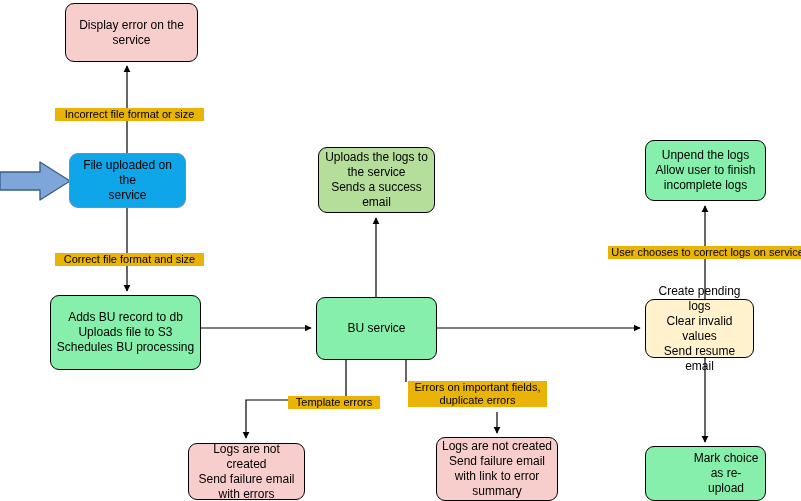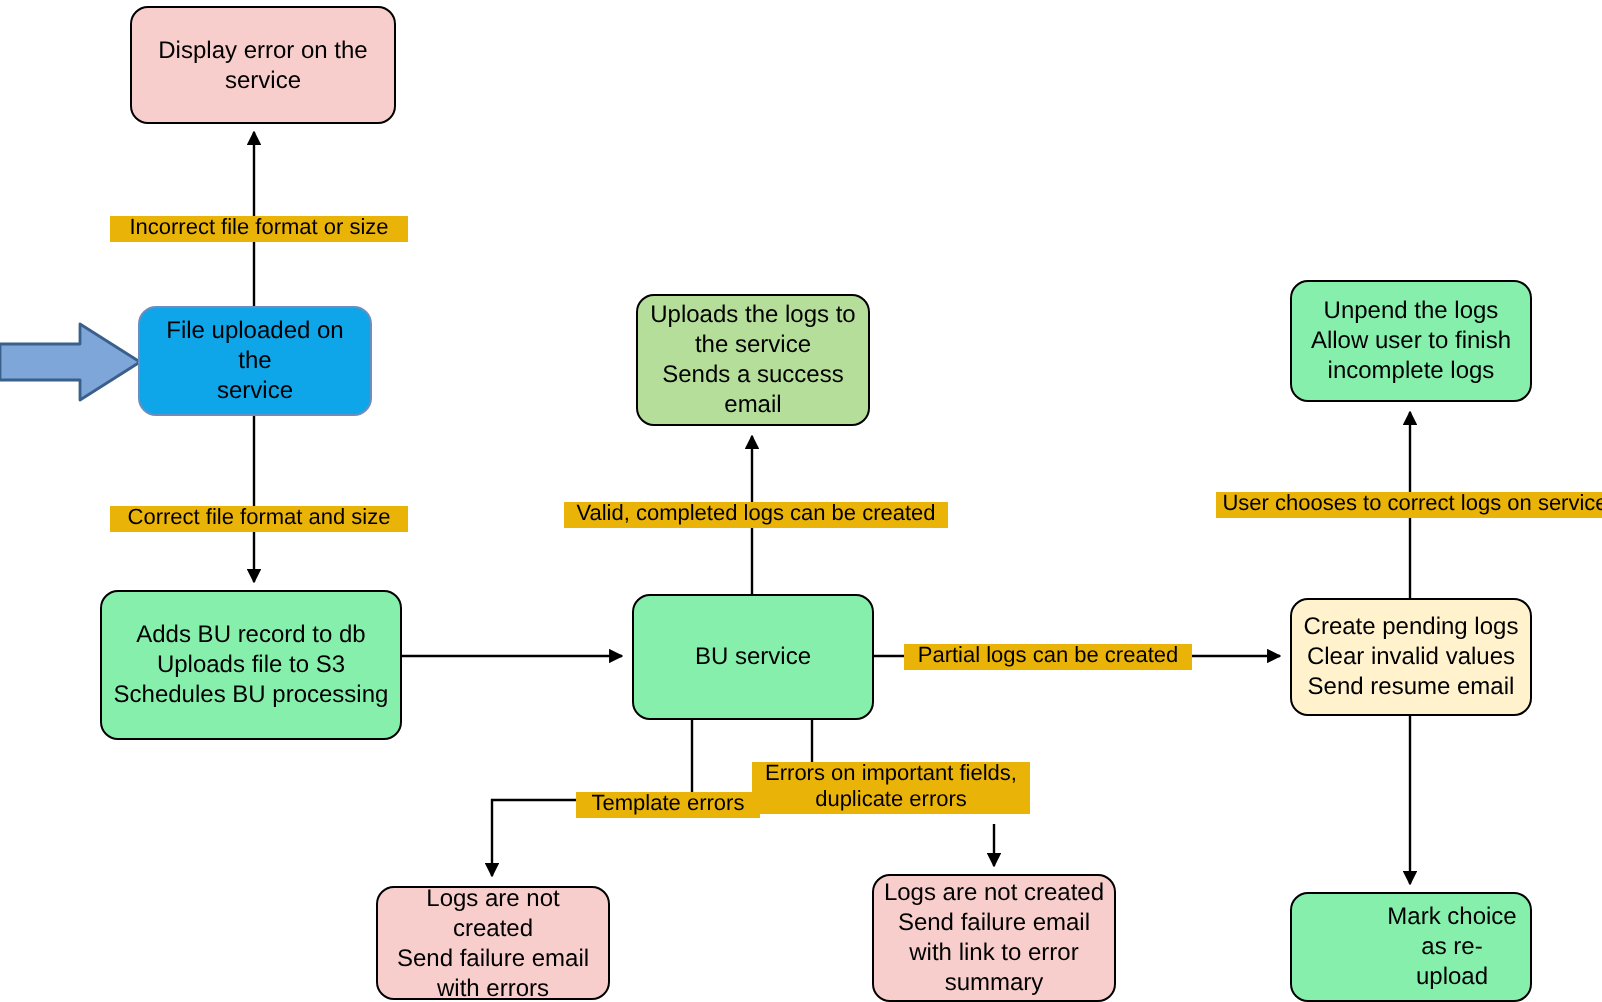--- a/index.html
+++ b/index.html
@@ -113,45 +113,43 @@
 
   <div class="node green" style="left:318px; top:147px; width:117px; height:66px;">Uploads the logs to
 the service
 Sends a success
 email</div>
 
   <div class="node plain" style="left:645px; top:140px; width:121px; height:61px;">Unpend the logs
 Allow user to finish
 incomplete logs</div>
 
-  <div class="node yellow" style="left:645px; top:299px; width:121px; height:59px;">Create pending logs
+  <div class="node yellow" style="left:645px; top:299px; width:109px; height:59px;">Create pending logs
 Clear invalid values
 Send resume email</div>
 
   <div class="node pink" style="left:188px; top:443px; width:117px; height:57px;">Logs are not created
 Send failure email
 with errors</div>
 
   <div class="node pink" style="left:436px; top:437px; width:122px; height:64px;">Logs are not created
 Send failure email
 with link to error
 summary</div>
 
   <div class="node plain" style="left:645px; top:446px; width:121px; height:55px;padding-left:45px;">Mark choice as re-
 upload</div>
 
   <div class="edge-label" style="left:55px;  top:108px; width:145px;">Incorrect file format or size</div>
 
   <div class="edge-label" style="left:55px;  top:253px; width:145px;">Correct file format and size</div>
 
-  <div class="edge-label" style="left:282px; top:251px; width:188px;">Valid, completed logs can be created</div>
 
-  <div class="edge-label" style="left:452px; top:322px; width:140px;">Partial logs can be created</div>
 
   <div class="edge-label" style="left:608px; top:246px; width:195px;">User chooses to correct logs on service</div>
 
   <div class="edge-label" style="left:288px; top:396px; width:88px;">Template errors</div>
 
-  <div class="edge-label" style="left:376px; top:381px; width:135px;text-align:center;">Errors on important fields,
+  <div class="edge-label" style="left:408px; top:381px; width:135px;text-align:center;">Errors on important fields,
 duplicate errors</div>
 
 
 </div>
 
 </body></html>

